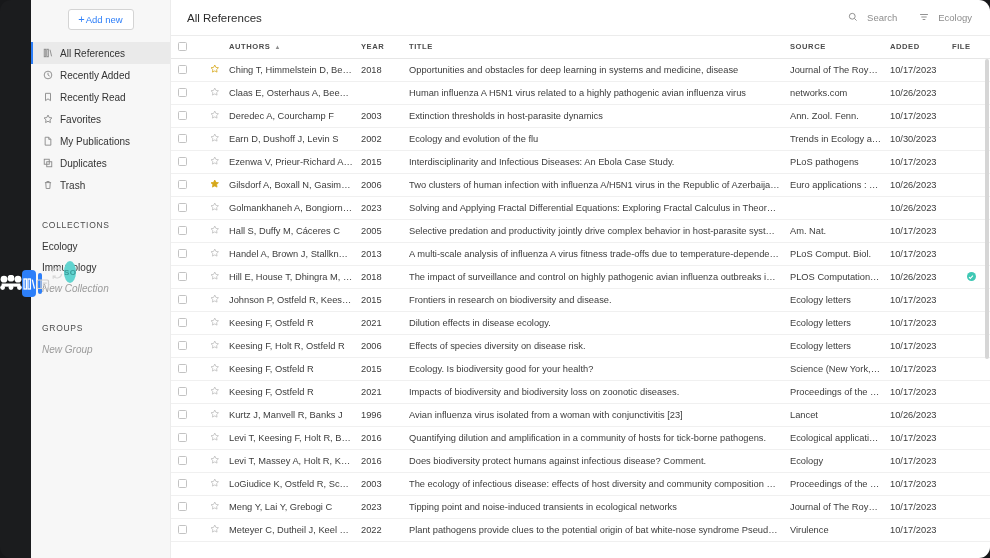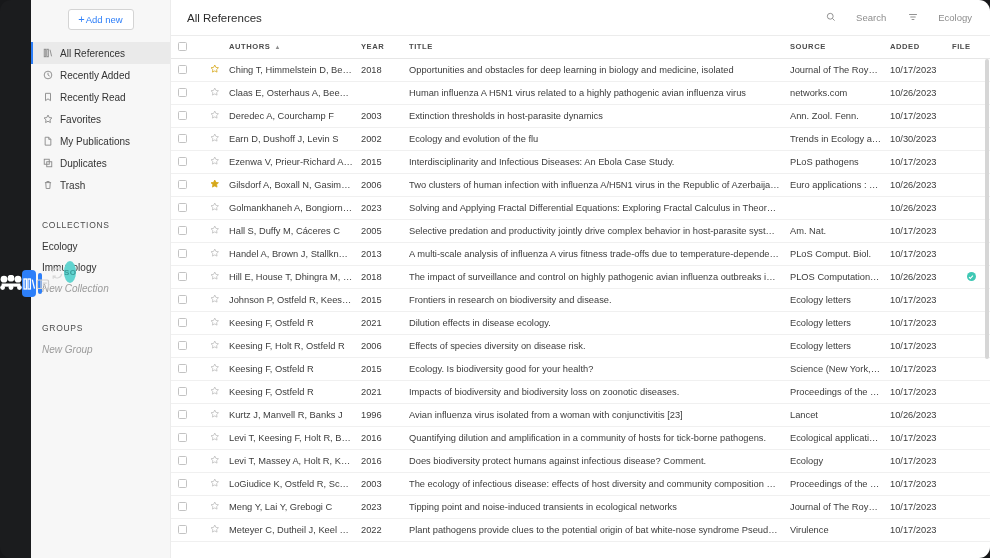--- a/index.html
+++ b/index.html
@@ -160,21 +160,21 @@
     padding: 0 18px 0 16px;
     border-bottom: 1px solid #ececec;
   }
   .topbar-title {
     font-size: 11.5px;
     color: #2b2b2b;
   }
   .topbar-spacer { flex: 1; }
   .topbar-action {
     display: flex; align-items: center;
-    gap: 20px;
+    gap: 9px;
     font-size: 9.5px;
     color: #8d8d8d;
     margin-left: 22px;
     cursor: pointer;
   }
 
   
   .table-wrap {
     flex: 1;
     overflow: hidden;
@@ -450,21 +450,21 @@
                 <span class="cbox"></span>
               </td>
               <td class="c-dot"><span class="dot"></span></td>
               <td class="c-star">
                 <span class="star"><svg width="9.5" height="9.5" viewBox="0 0 12 12" fill="none">
                     <path d="M6 1.3l1.45 2.95 3.25.47-2.35 2.3.55 3.24L6 8.73 3.1 10.26l.55-3.24-2.35-2.3 3.25-.47z" stroke="#d6a81a" stroke-width="1"></path>
                   </svg></span>
               </td>
               <td class="c-auth">Ching T, Himmelstein D, Beauli…</td>
               <td class="c-year">2018</td>
-              <td class="c-title">Opportunities and obstacles for deep learning in biology and medicine, isolated</td>
+              <td class="c-title">Opportunities and obstacles for deep learning in systems and medicine, disease</td>
               <td class="c-source">Journal of The Royal S…</td>
               <td class="c-added">10/17/2023</td>
               <td class="c-file"></td>
             </tr>
             <tr>
               <td class="c-check">
                 <span class="cbox"></span>
               </td>
               <td class="c-dot"><span class="dot"></span></td>
               <td class="c-star">

